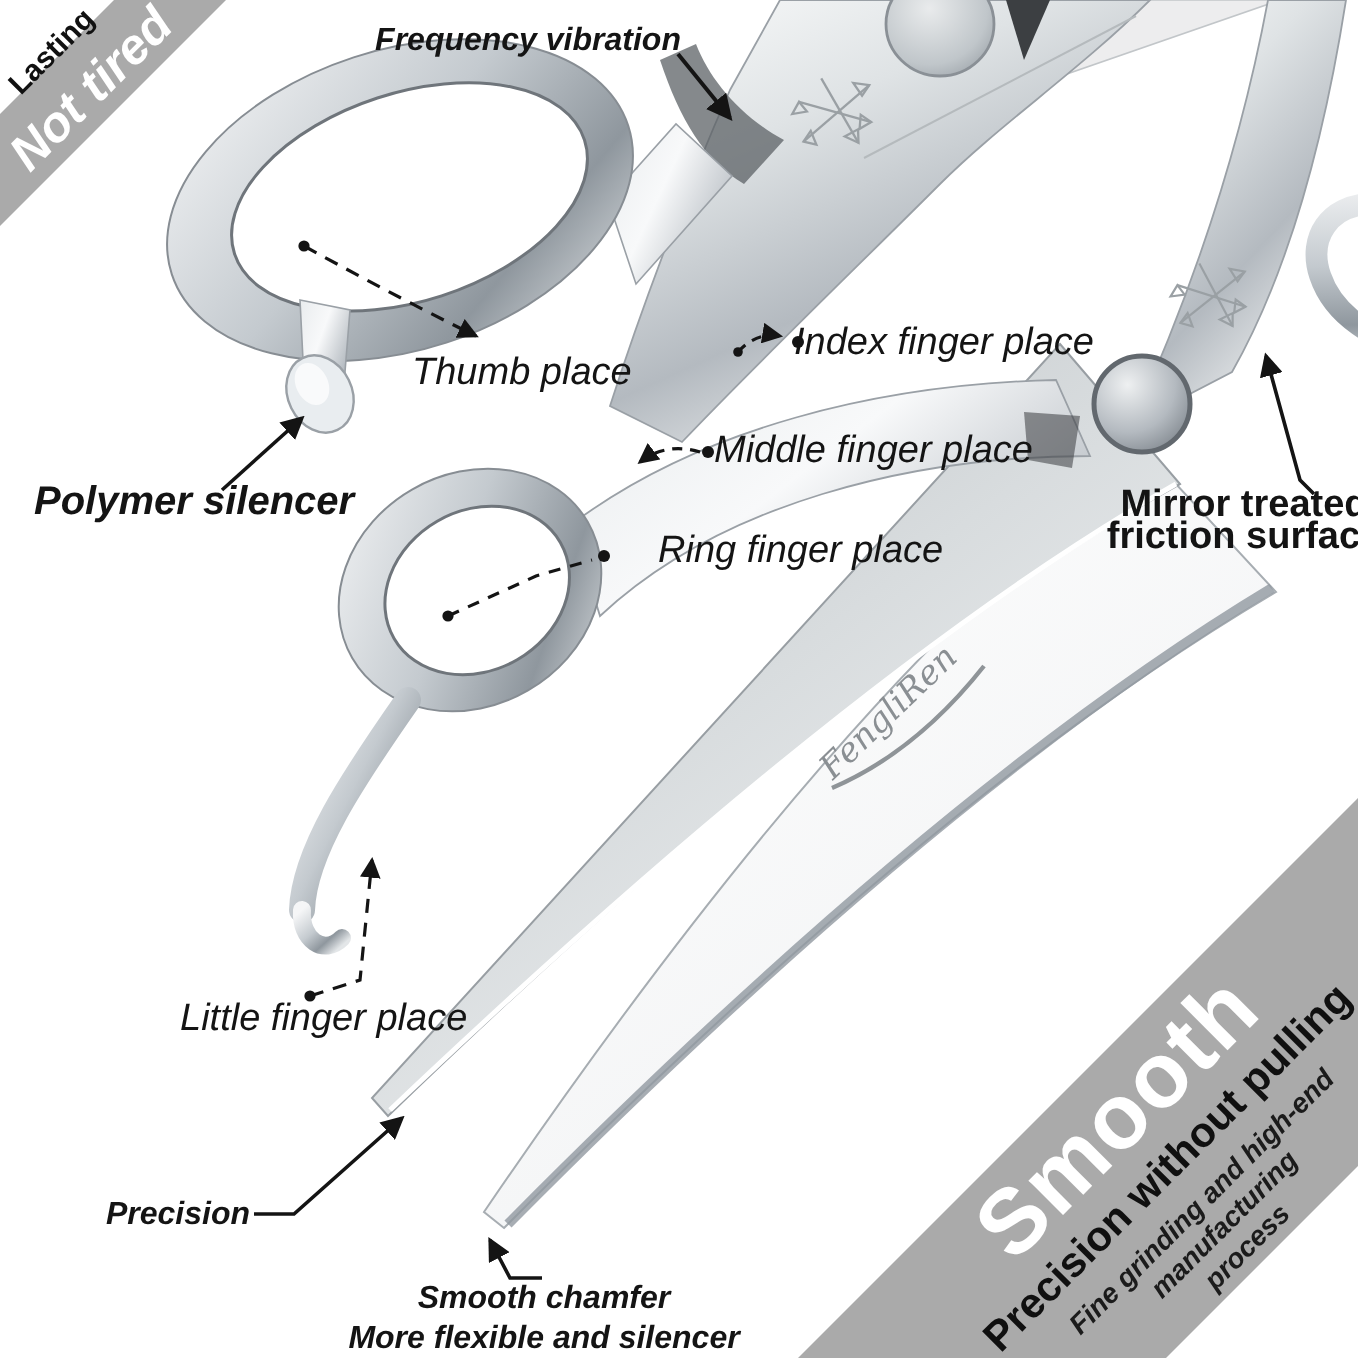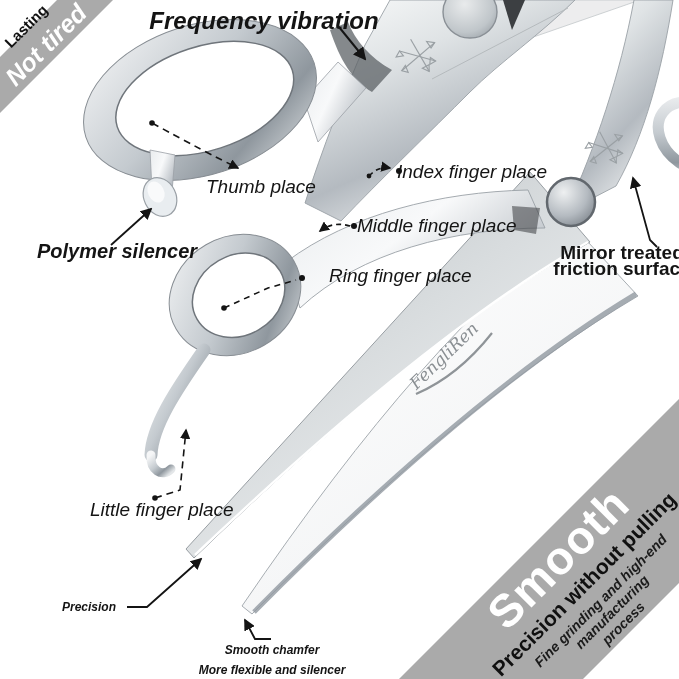--- a/index.html
+++ b/index.html
@@ -4,23 +4,23 @@
 <style>
   html,body{margin:0;padding:0;}
   body{
     width:679px;height:679px;position:relative;overflow:hidden;background:#ffffff;
     font-family:"Liberation Sans",sans-serif;color:#141414;
   }
   #scene{position:absolute;left:0;top:0;z-index:0;}
   .lbl{position:absolute;z-index:2;white-space:nowrap;font-style:italic;font-size:19px;color:#141414;}
   .lblb{position:absolute;z-index:2;white-space:nowrap;font-style:italic;font-weight:700;font-size:19px;color:#141414;}
   .center{transform:translateX(-50%);text-align:center;}
-  .freq{line-height:22px;font-size:24px;}
+  .freq{line-height:22px;font-size:16px;}
   .mirror{font-style:normal;font-weight:700;line-height:16px;font-size:19px;transform:translateX(-50%);text-align:center;}
-  .twoline{line-height:21px;font-size:12px;}
+  .twoline{line-height:21px;font-size:16px;}
   .ribbon-text{position:absolute;z-index:3;white-space:nowrap;}
   .tl-corner{left:26px;top:26px;transform:translate(-50%,-50%) rotate(-45deg);font-size:15px;font-weight:600;color:#111;}
   .tl-band{left:46px;top:45px;transform:translate(-50%,-50%) rotate(-45deg);font-size:25px;font-weight:700;font-style:italic;color:#fff;}
   .br-block{left:585px;top:585px;transform:translate(-50%,-50%) rotate(-45deg);width:400px;text-align:center;z-index:3;position:absolute;}
   .br-head{font-size:46px;font-weight:700;color:#ffffff;line-height:48px;letter-spacing:1px;}
   .br-sub{font-size:21px;font-weight:700;color:#101010;line-height:24px;margin-top:1px;}
   .br-det{font-size:14px;font-weight:600;font-style:italic;color:#1b1b1b;line-height:16px;margin-top:3px;}
 </style>
 </head>
 <body>
@@ -145,21 +145,21 @@
 </svg>
 
 <div class="lblb center freq" style="left:264px;top:10px;">
   <div>Frequency vibration</div>
 </div>
 
 <div class="lbl" style="left:206px;top:176px;">Thumb place</div>
 <div class="lbl" style="left:397px;top:161px;">Index finger place</div>
 <div class="lbl" style="left:357px;top:215px;">Middle finger place</div>
 <div class="lbl" style="left:313px;top:265px;margin-left:16px;">Ring finger place</div>
-<div class="lblb" style="left:17px;top:240px;font-size:20px;margin-left:20px;">Polymer silencer</div>
+<div class="lblb" style="left:17px;top:240px;font-size:20px;">Polymer silencer</div>
 
 <div class="mirror lbl" style="left:622px;top:245px;">
   <div>Mirror treated</div>
   <div>friction surface</div>
 </div>
 
 <div class="lbl" style="left:90px;top:499px;">Little finger place</div>
 
 <div class="lblb center twoline" style="left:89px;top:597px;">
   <div>Precision</div>

